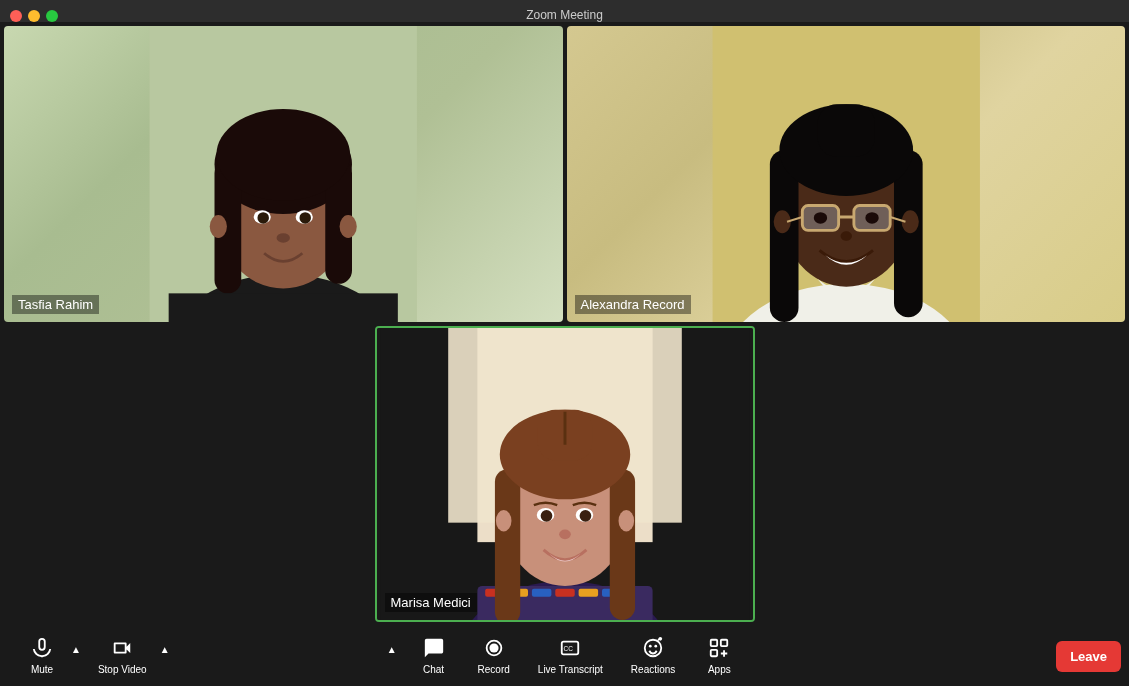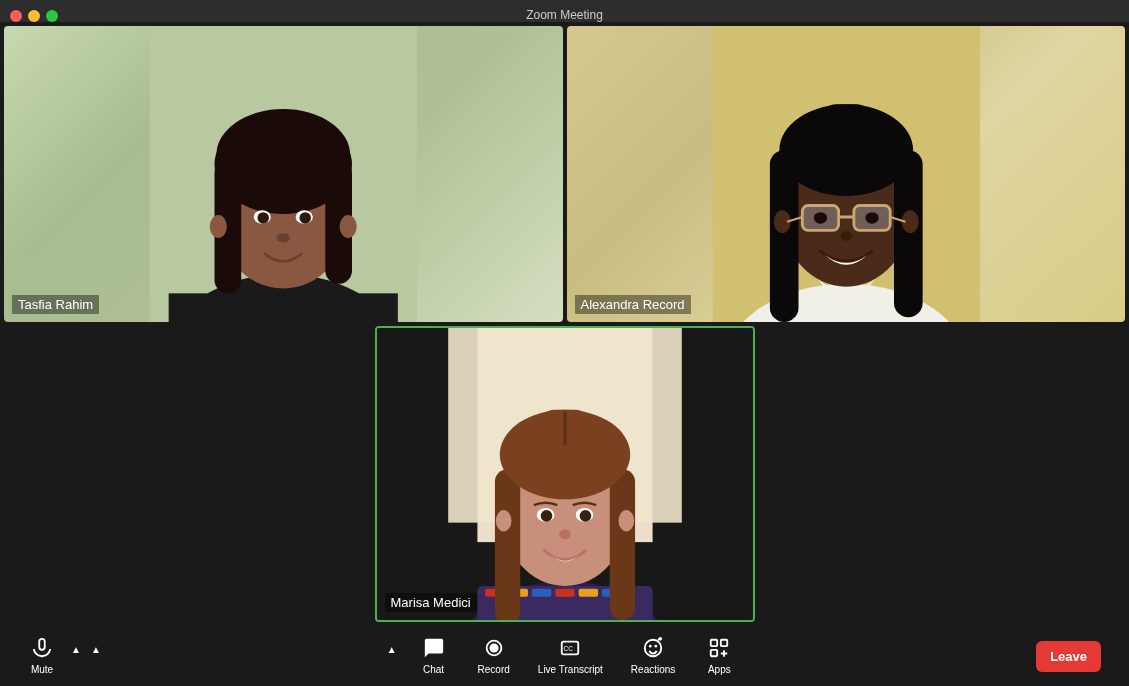--- a/index.html
+++ b/index.html
@@ -143,21 +143,21 @@
     }
 
     .toolbar-center {
       display: flex;
       align-items: center;
       gap: 8px;
     }
 
     .toolbar-right {
       position: absolute;
-      right: 28px;
+      right: 8px;
     }
 
     .toolbar-btn {
       display: flex;
       flex-direction: column;
       align-items: center;
       justify-content: center;
       padding: 4px 10px;
       cursor: pointer;
       border-radius: 6px;
@@ -409,20 +409,28 @@
         </span>
         <span class="label">Mute</span>
       </div>
       <div class="arrow-btn">
         <span class="icon">▲</span>
         <span class="label">​</span>
       </div>
     </div>
 
     <div class="toolbar-btn-with-arrow">
+      <div class="toolbar-btn">
+        <span class="icon">
+          <svg class="svg-icon" viewBox="0 0 24 24" xmlns="http://www.w3.org/2000/svg">
+            <path d="M15 8v8H5V8h10m1-2H4a1 1 0 0 0-1 1v10a1 1 0 0 0 1 1h12a1 1 0 0 0 1-1v-3.5l4 4v-11l-4 4V7a1 1 0 0 0-1-1z"></path>
+          </svg>
+        </span>
+        <span class="label">Stop Video</span>
+      </div>
       <div class="arrow-btn">
         <span class="icon">▲</span>
         <span class="label">​</span>
       </div>
     </div>
   </div>
 
   <div class="toolbar-center">
 
     <div class="toolbar-btn-with-arrow">

